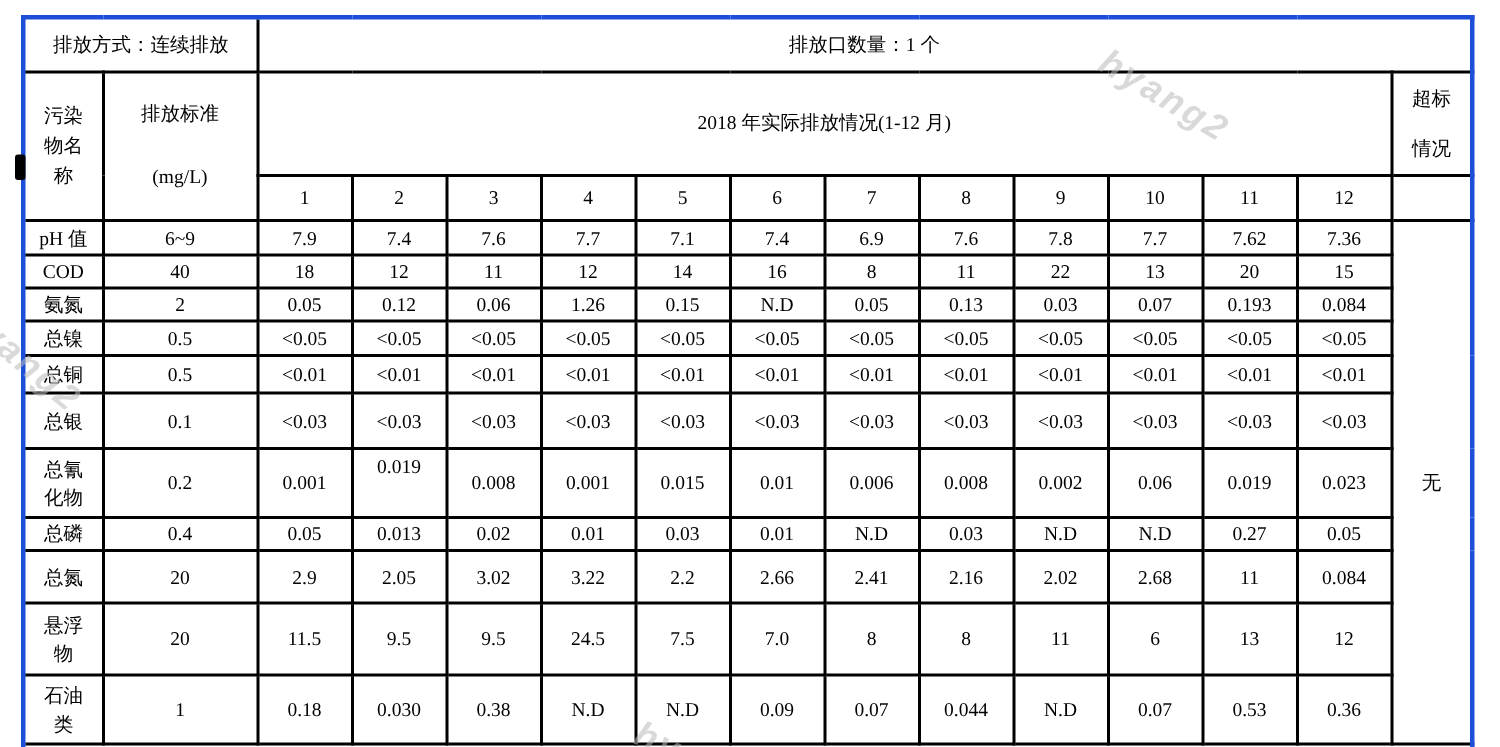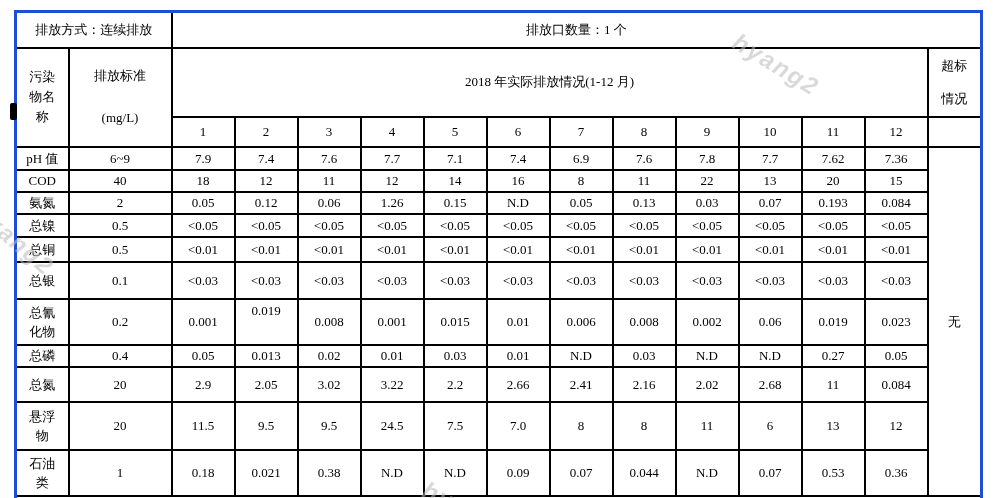--- a/index.html
+++ b/index.html
@@ -295,21 +295,21 @@
           <td>11</td>
           <td>6</td>
           <td>13</td>
           <td>12</td>
         </tr>
         <tr>
           <td class="pre name-cell">石油
 类</td>
           <td>1</td>
           <td>0.18</td>
-          <td>0.021</td>
+          <td>0.030</td>
           <td>0.38</td>
           <td>N.D</td>
           <td>N.D</td>
           <td>0.09</td>
           <td>0.07</td>
           <td>0.044</td>
           <td>N.D</td>
           <td>0.07</td>
           <td>0.53</td>
           <td>0.36</td>

